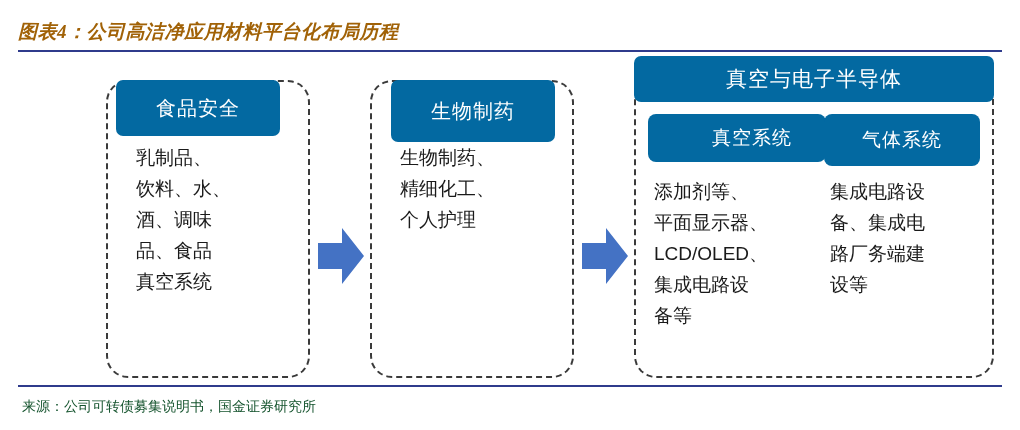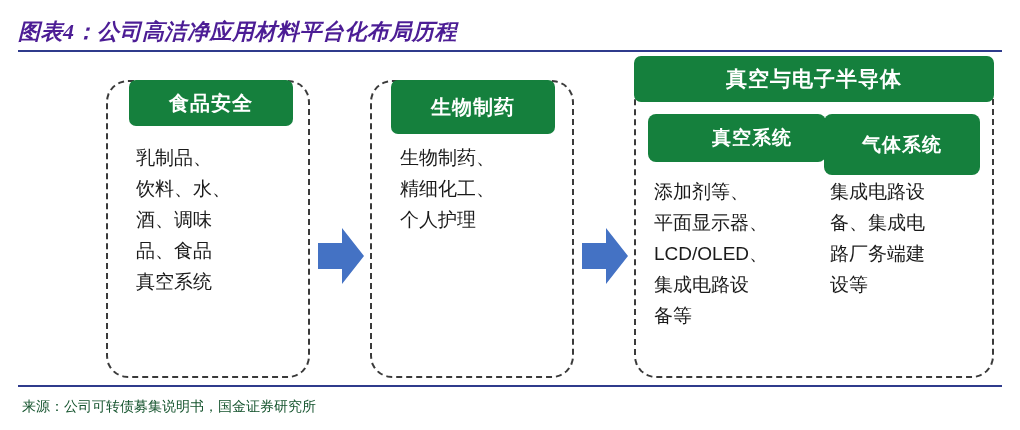--- a/index.html
+++ b/index.html
@@ -27,22 +27,22 @@
     top: 14px;
     width: 984px;
     height: 36px;
     display: flex;
     align-items: center;
   }
   .title-text {
     font-family: "Liberation Serif", serif;
     font-weight: bold;
     font-style: italic;
-    font-size: 22px;
-    color: #4c1d95;
+    font-size: 19px;
+    color: #a16207;
     letter-spacing: 0.5px;
     white-space: nowrap;
   }
   .rule-top {
     position: absolute;
     left: 18px;
     top: 50px;
     width: 984px;
     height: 2px;
     background: #2f3b8c;
@@ -78,28 +78,28 @@
     position: absolute;
     border: 2px dashed #3a3a3a;
     border-radius: 22px;
     box-sizing: border-box;
     background: #ffffff;
   }
 
   
   .chip {
     position: absolute;
-    background: #15803d;
+    background: #0369a1;
     border-radius: 7px;
     color: #ffffff;
     display: flex;
     align-items: center;
     justify-content: center;
     font-size: 20px;
-    font-weight: bold;
+    font-weight: normal;
     letter-spacing: 1px;
     box-sizing: border-box;
   }
   .chip.big {
     font-size: 21px;
   }
   .chip.sub {
     font-size: 19px;
     border-radius: 8px;
   }
@@ -112,37 +112,37 @@
     white-space: pre-line;
   }
 
   
   .arrow {
     position: absolute;
   }
 
   
   #box-food { left: 88px; top: 24px; width: 204px; height: 298px; }
-  #chip-food { left: 111px; top: 24px; width: 164px; height: 46px; }
+  #chip-food { left: 98px; top: 24px; width: 164px; height: 56px; }
   #text-food { left: 118px; top: 86px; width: 160px; }
 
   #arrow-1 { left: 300px; top: 172px; width: 46px; height: 56px; }
 
   
   #box-bio { left: 352px; top: 24px; width: 204px; height: 298px; }
-  #chip-bio { left: 373px; top: 24px; width: 164px; height: 54px; }
+  #chip-bio { left: 373px; top: 24px; width: 164px; height: 62px; }
   #text-bio { left: 382px; top: 86px; width: 168px; }
 
   #arrow-2 { left: 564px; top: 172px; width: 46px; height: 56px; }
 
   
   #box-vac { left: 616px; top: 0px; width: 360px; height: 322px; }
   #chip-vac { left: 616px; top: 0px; width: 360px; height: 46px; }
   #chip-vac-sys { left: 630px; top: 58px; width: 178px; height: 48px; padding-left: 30px; }
-  #chip-gas-sys { left: 806px; top: 58px; width: 156px; height: 61px; }
+  #chip-gas-sys { left: 806px; top: 58px; width: 156px; height: 52px; }
   #text-vac { left: 636px; top: 120px; width: 170px; }
   #text-gas { left: 812px; top: 120px; width: 160px; }
 </style>
 </head>
 <body>
 
 <div class="page">
 
   <div class="title-bar">
     <span class="title-text">图表4：公司高洁净应用材料平台化布局历程</span>

